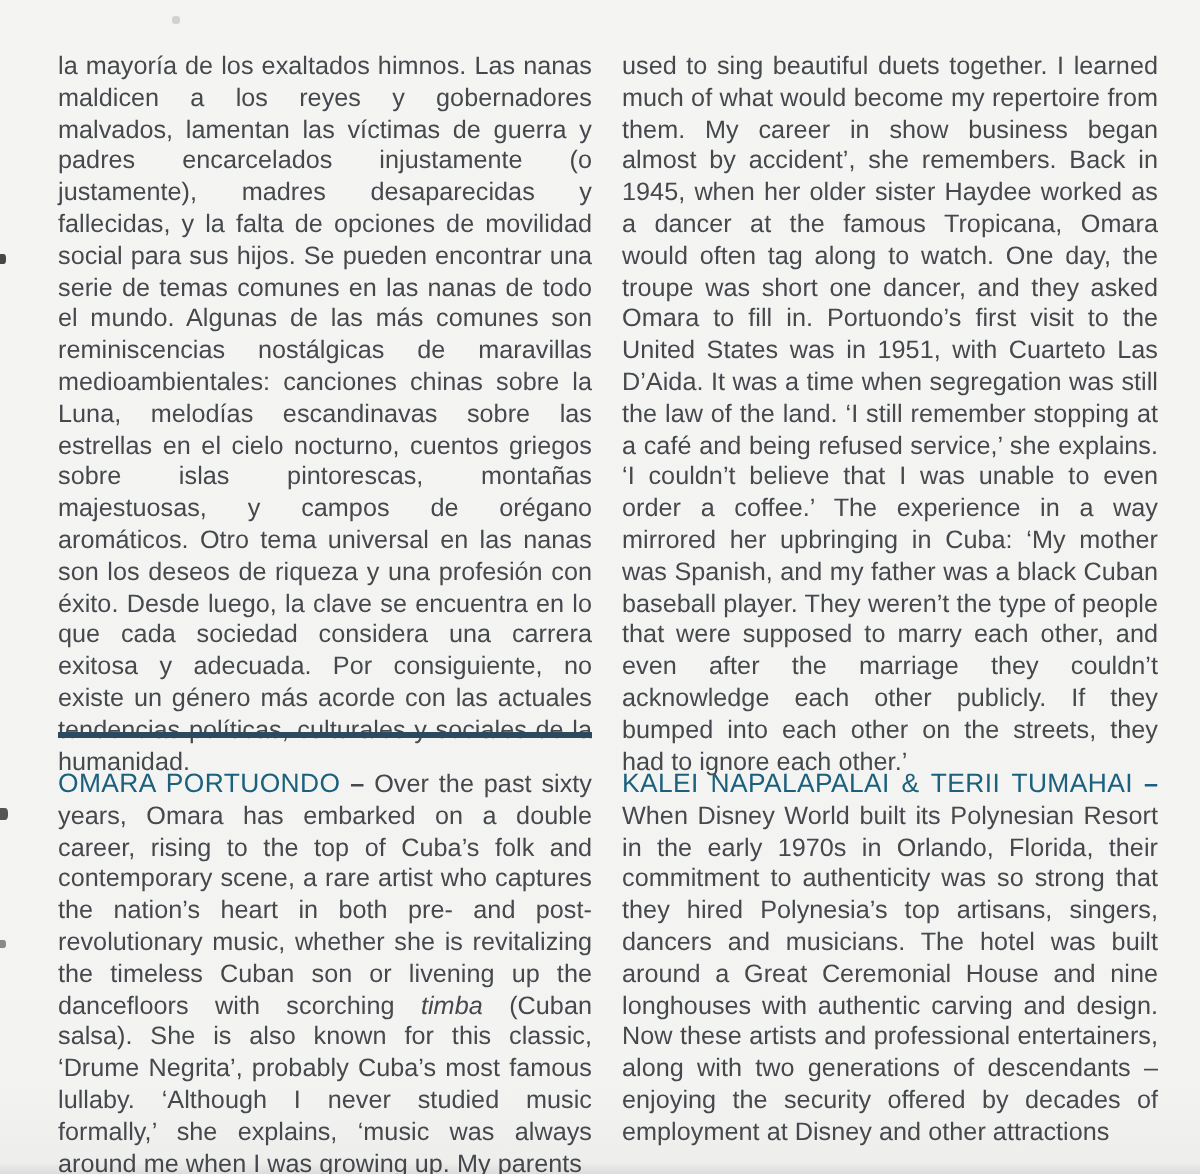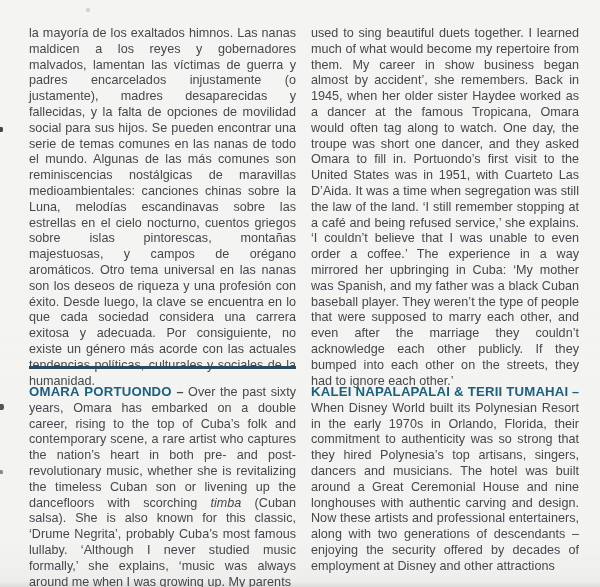--- a/index.html
+++ b/index.html
@@ -47,21 +47,21 @@
     top: 366px;
     left: 0;
     right: 0;
     height: 3px;
     background: #2b4a5f;
     border: none;
     margin: 0;
   }
 
   .section-heading {
-    font-weight: bold;
+    font-weight: normal;
     color: #1b607d;
     font-size: 13.2px;
     letter-spacing: 0.2px;
   }
   .sep { font-weight: bold; }
   .sep.gray { color: #45484c; }
   .sep.teal { color: #1b607d; }
 
   .italic-term { }
 

